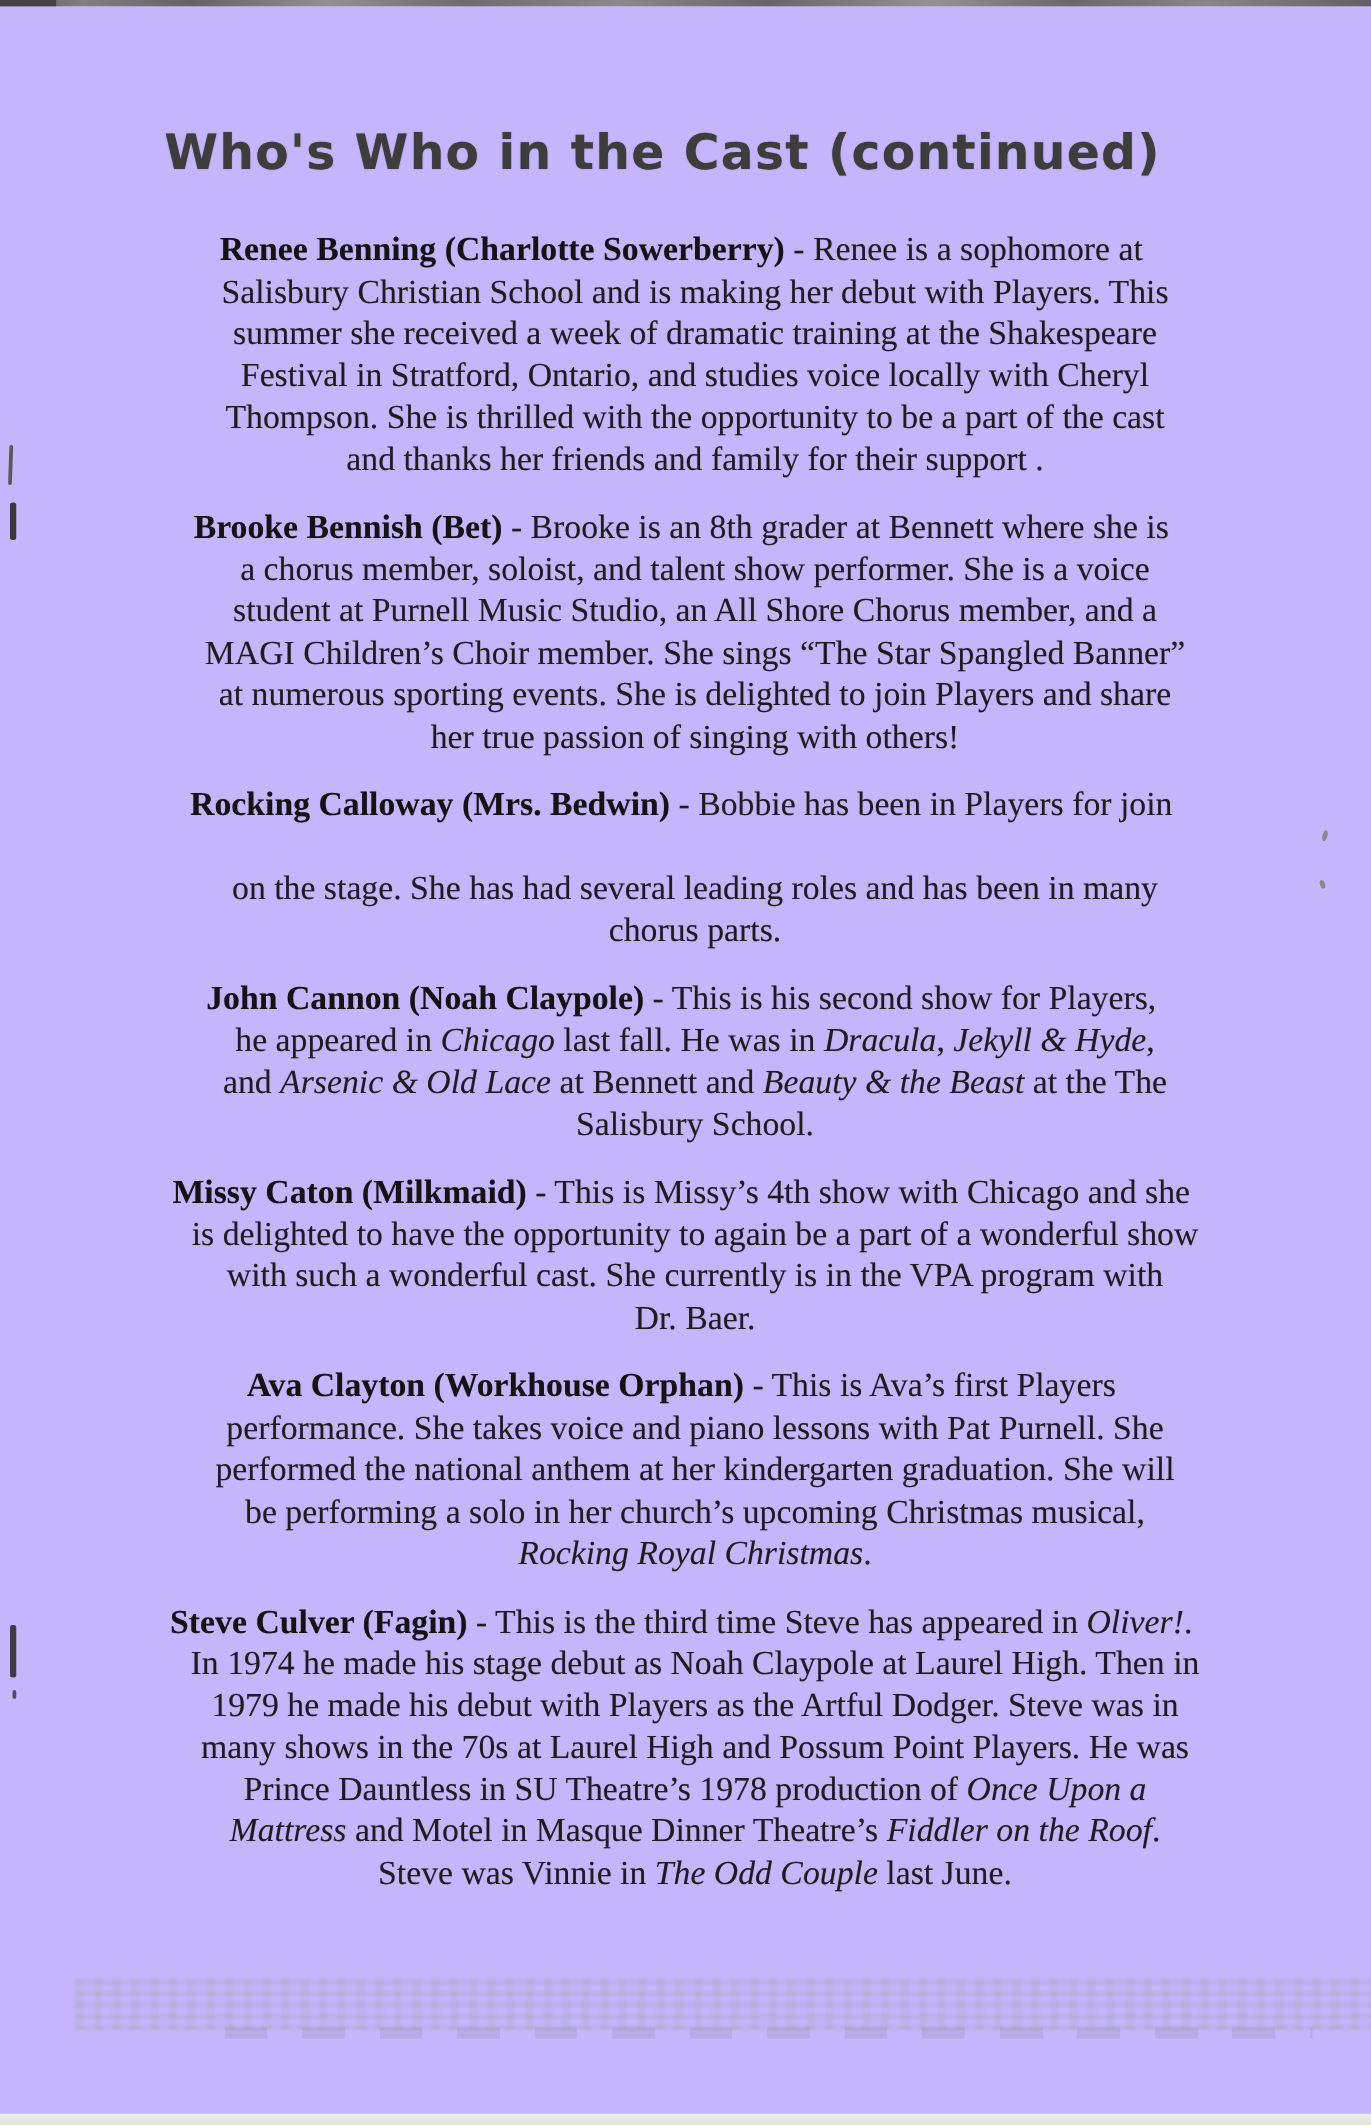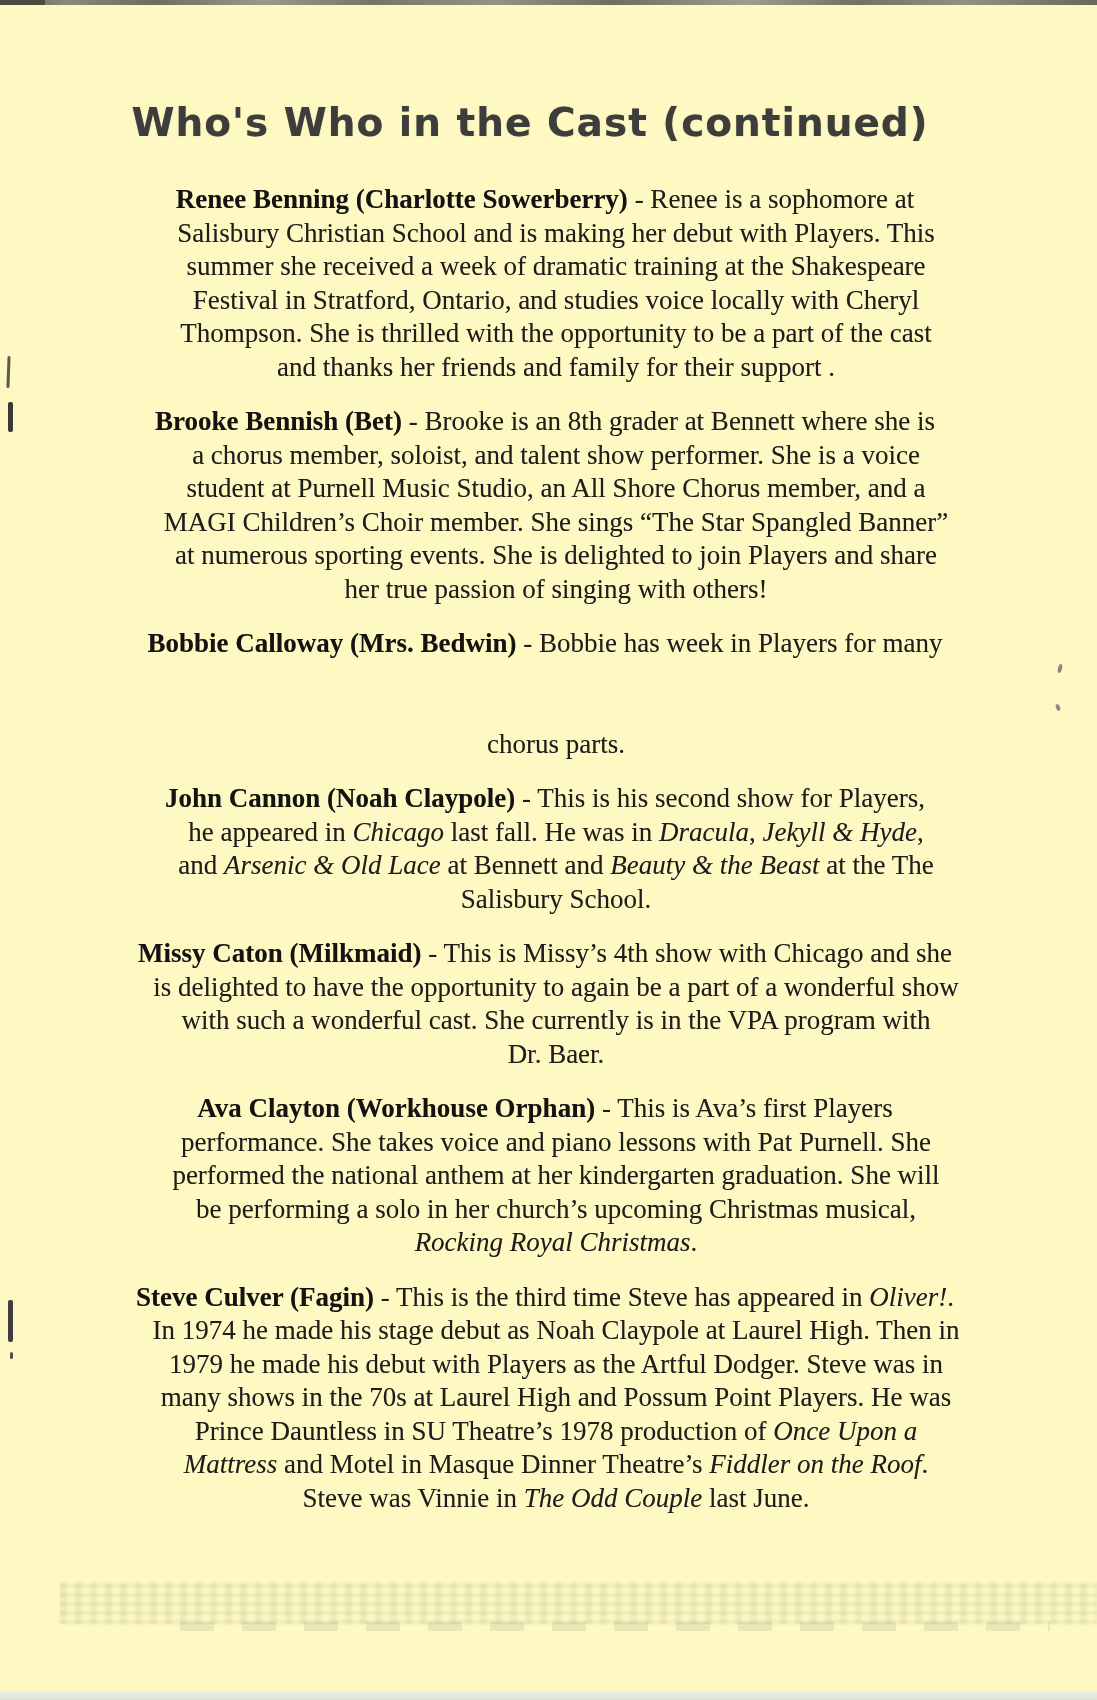--- a/index.html
+++ b/index.html
@@ -1,21 +1,21 @@
 <!DOCTYPE html>
 <html><head>
 <meta charset="utf-8">
 <style>
   * { margin: 0; padding: 0; box-sizing: border-box; }
   html, body { background: #e8e8e4; }
   .scan-page {
     position: relative;
     width: 1097px;
     height: 1700px;
-    background: #fef9c3;
+    background: #c4b5fd;
     overflow: hidden;
     font-family: "Liberation Serif", serif;
   }
   
   .edge-top {
     position: absolute; top: 0; left: 0; width: 1097px; height: 5px;
     background: linear-gradient(90deg,
       #3c3b37 0%, #77766f 6%, #55544e 14%, #8a897f 24%, #5e5d56 34%,
       #82817a 45%, #565550 56%, #8d8c84 68%, #5a5953 78%, #7f7e77 88%, #4f4e49 100%);
     opacity: .85;
@@ -90,21 +90,21 @@
 <body>
 
 <div class="scan-page">
   <div class="edge-top"></div>
 
   <h1 class="title">Who's Who in the Cast (continued)</h1>
 
   <div class="bio-list">
       <p class="bio"><span class="b">Renee Benning (Charlotte Sowerberry)</span><span> - Renee is a sophomore at</span><br><span>Salisbury Christian School and is making her debut with Players. This</span><br><span>summer she received a week of dramatic training at the Shakespeare</span><br><span>Festival in Stratford, Ontario, and studies voice locally with Cheryl</span><br><span>Thompson. She is thrilled with the opportunity to be a part of the cast</span><br><span>and thanks her friends and family for their support .</span></p>
       <p class="bio"><span class="b">Brooke Bennish (Bet)</span><span> - Brooke is an 8th grader at Bennett where she is</span><br><span>a chorus member, soloist, and talent show performer. She is a voice</span><br><span>student at Purnell Music Studio, an All Shore Chorus member, and a</span><br><span>MAGI Children’s Choir member. She sings “The Star Spangled Banner”</span><br><span>at numerous sporting events. She is delighted to join Players and share</span><br><span>her true passion of singing with others!</span></p>
-      <p class="bio"><span class="b">Bobbie Calloway (Mrs. Bedwin)</span><span> - Bobbie has week in Players for many</span><br><br><br><span>chorus parts.</span></p>
+      <p class="bio"><span class="b">Rocking Calloway (Mrs. Bedwin)</span><span> - Bobbie has been in Players for join</span><br><br><span>on the stage. She has had several leading roles and has been in many</span><br><span>chorus parts.</span></p>
       <p class="bio"><span class="b">John Cannon (Noah Claypole)</span><span> - This is his second show for Players,</span><br><span>he appeared in </span><span class="i">Chicago</span><span> last fall. He was in </span><span class="i">Dracula</span><span>, </span><span class="i">Jekyll &amp; Hyde</span><span>,</span><br><span>and </span><span class="i">Arsenic &amp; Old Lace</span><span> at Bennett and </span><span class="i">Beauty &amp; the Beast</span><span> at the The</span><br><span>Salisbury School.</span></p>
       <p class="bio"><span class="b">Missy Caton (Milkmaid)</span><span> - This is Missy’s 4th show with Chicago and she</span><br><span>is delighted to have the opportunity to again be a part of a wonderful show</span><br><span>with such a wonderful cast. She currently is in the VPA program with</span><br><span>Dr. Baer.</span></p>
       <p class="bio"><span class="b">Ava Clayton (Workhouse Orphan)</span><span> - This is Ava’s first Players</span><br><span>performance. She takes voice and piano lessons with Pat Purnell. She</span><br><span>performed the national anthem at her kindergarten graduation. She will</span><br><span>be performing a solo in her church’s upcoming Christmas musical,</span><br><span class="i">Rocking Royal Christmas</span><span>.</span></p>
       <p class="bio"><span class="b">Steve Culver (Fagin)</span><span> - This is the third time Steve has appeared in </span><span class="i">Oliver!</span><span>.</span><br><span>In 1974 he made his stage debut as Noah Claypole at Laurel High. Then in</span><br><span>1979 he made his debut with Players as the Artful Dodger. Steve was in</span><br><span>many shows in the 70s at Laurel High and Possum Point Players. He was</span><br><span>Prince Dauntless in SU Theatre’s 1978 production of </span><span class="i">Once Upon a</span><br><span class="i">Mattress</span><span> and Motel in Masque Dinner Theatre’s </span><span class="i">Fiddler on the Roof</span><span>.</span><br><span>Steve was Vinnie in </span><span class="i">The Odd Couple</span><span> last June.</span></p>
     </div>
 
   <div class="mark mark-1"></div>
   <div class="mark mark-2"></div>
   <div class="mark mark-3"></div>
   <div class="mark mark-4"></div>

